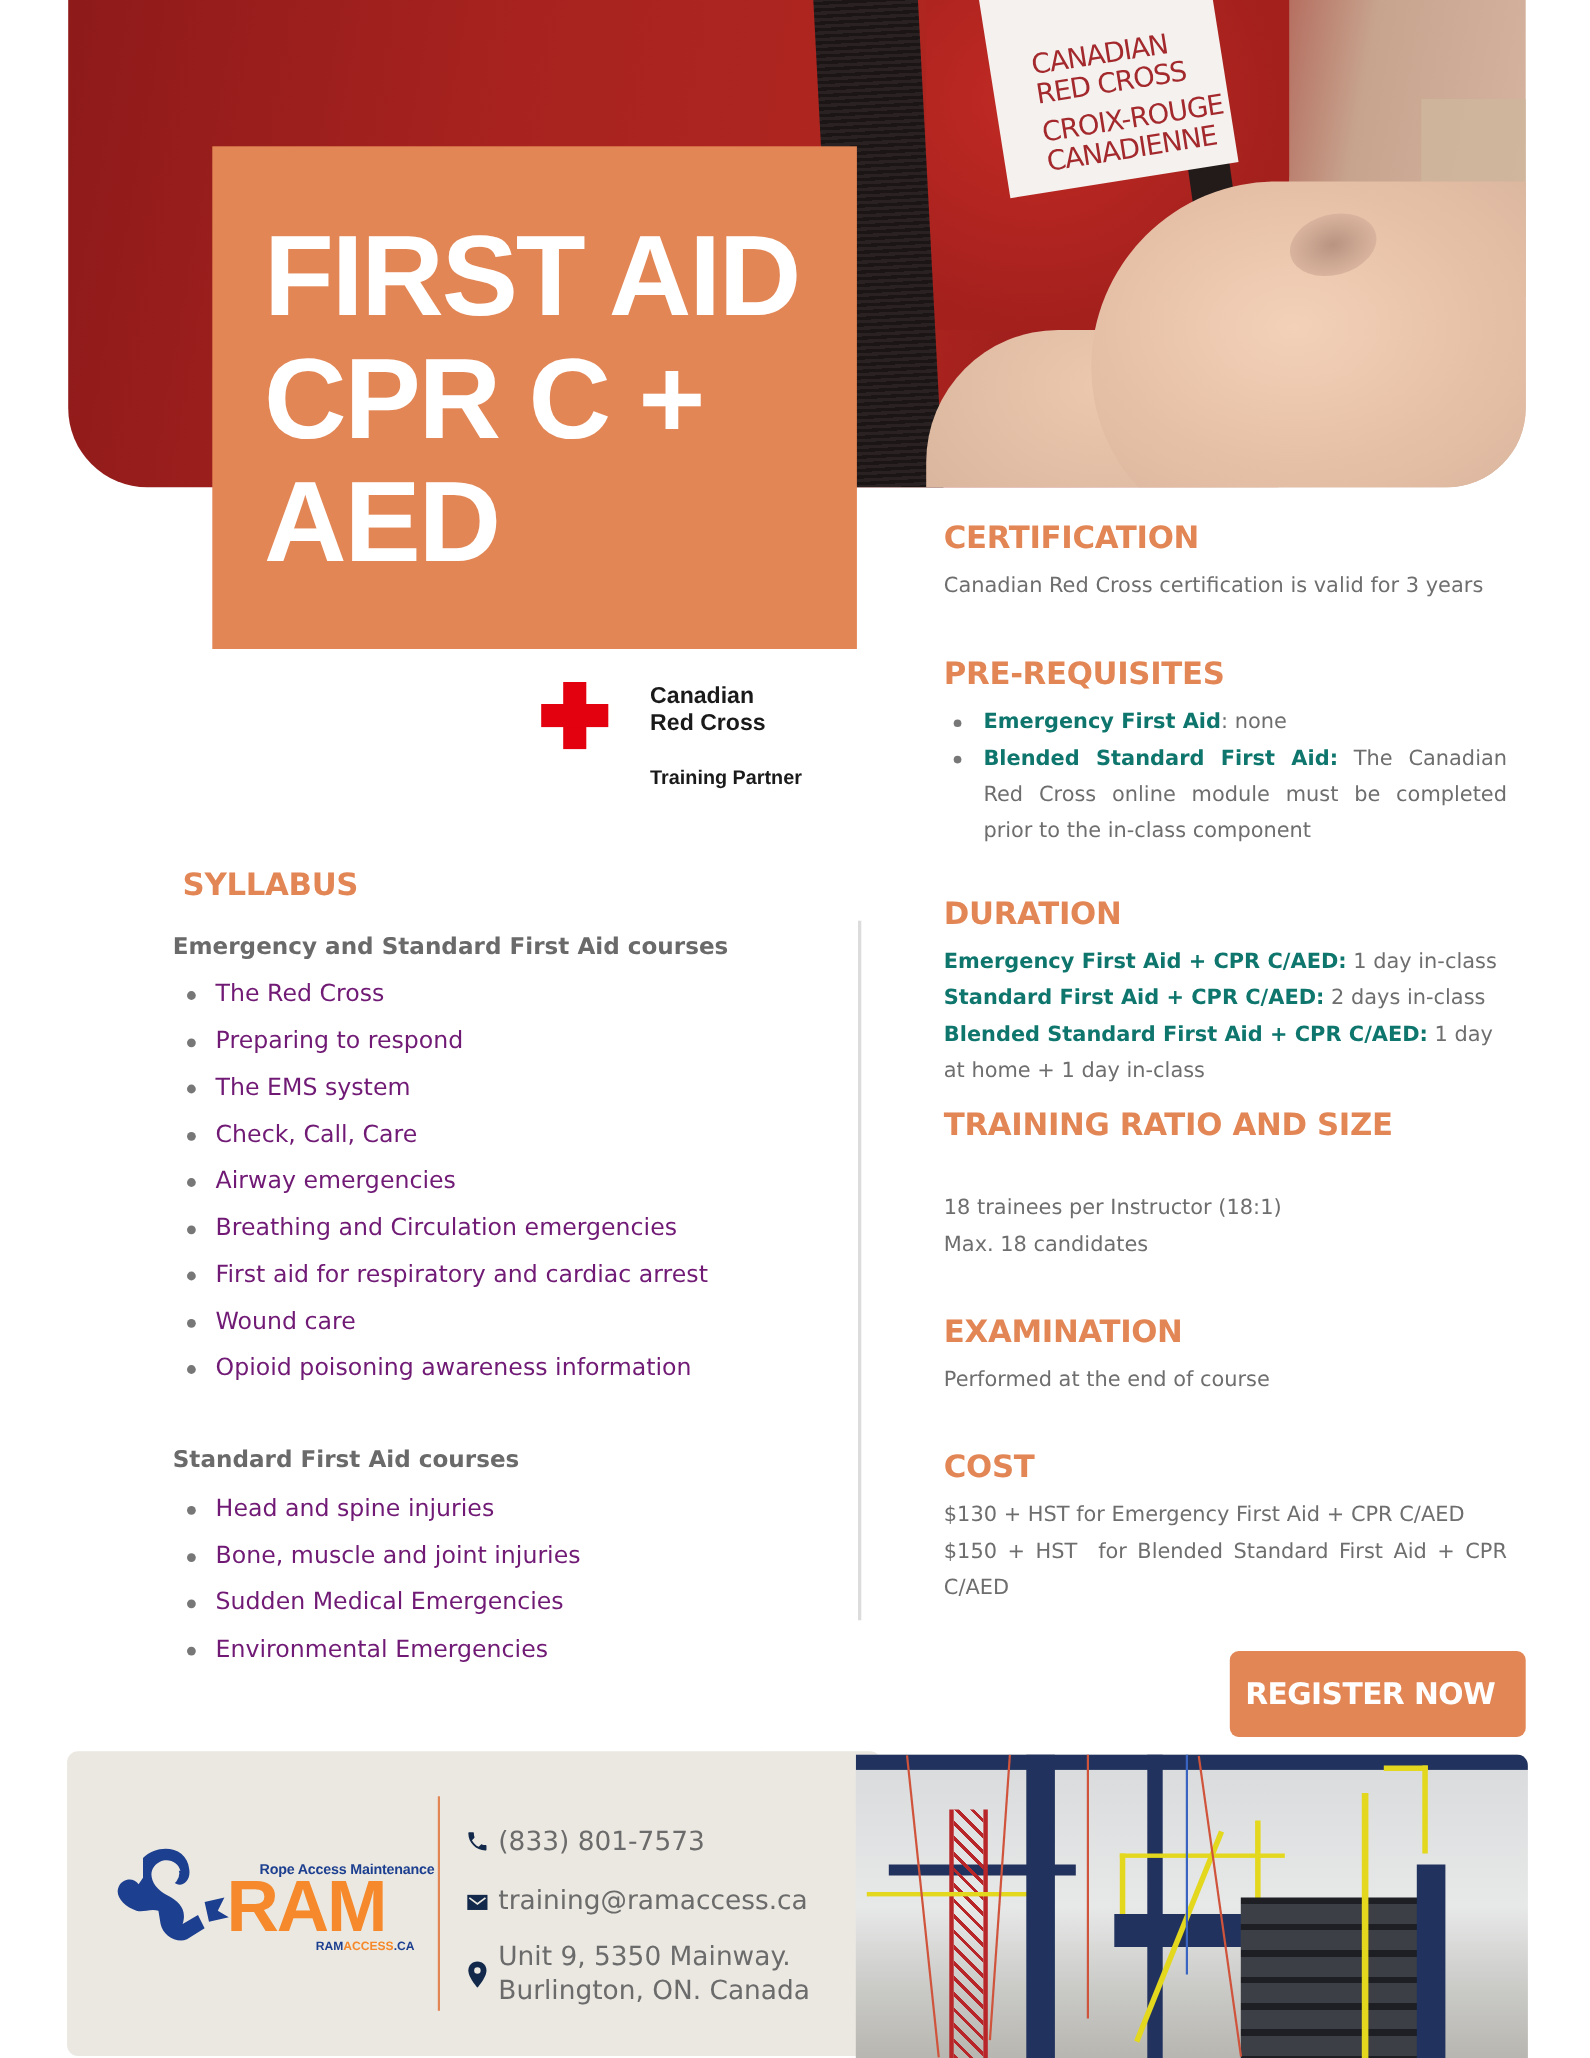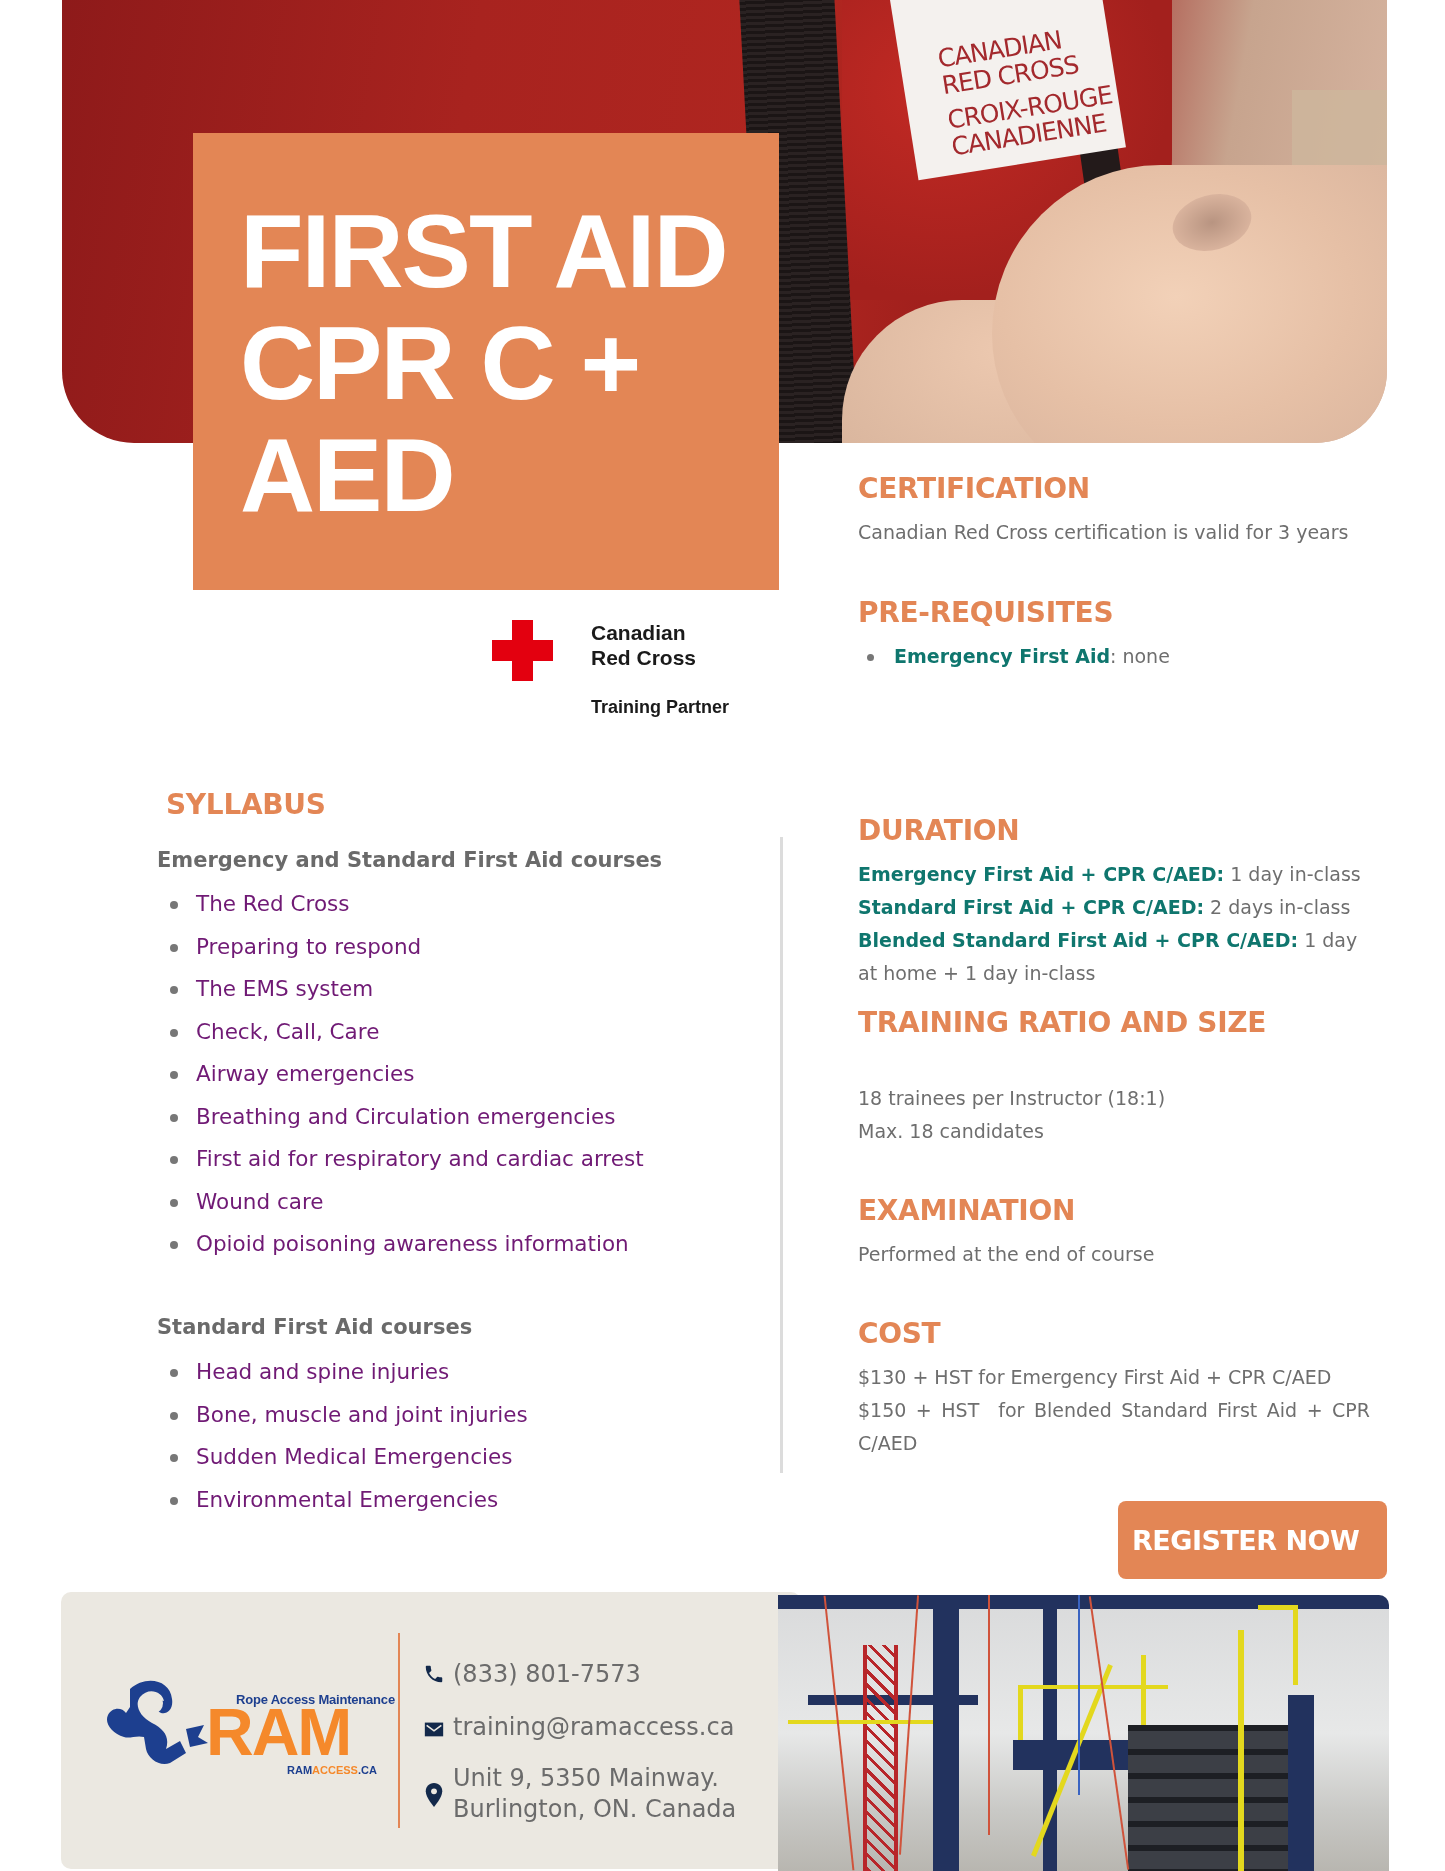--- a/index.html
+++ b/index.html
@@ -176,20 +176,21 @@
 Red Cross</div>
   <div class="rc-partner">Training Partner</div>
 </div>
 
 <div class="h2" style="left:858px; top:472px;">CERTIFICATION</div>
 <div class="block body" style="top:516px;">Canadian Red Cross certification is valid for 3 years</div>
 
 <div class="h2" style="left:858px; top:596px;">PRE-REQUISITES</div>
 <ul class="block body bullets" style="top:640px; left:858px; width:512px;">
   <li><b>Emergency First Aid</b><span>: none</span></li>
+  <li class="justify"><b>Blended Standard First Aid:</b><span> The Canadian Red Cross online module must be completed prior to the in-class component</span></li>
 </ul>
 
 <div class="h2" style="left:858px; top:814px;">DURATION</div>
 <div class="block body" style="top:858px;">
   <div><b>Emergency First Aid + CPR C/AED:</b><span> 1 day in-class</span></div>
   <div><b>Standard First Aid + CPR C/AED:</b><span> 2 days in-class</span></div>
   <div><b>Blended Standard First Aid + CPR C/AED:</b><span> 1 day at home + 1 day in-class</span></div>
 </div>
 
 <div class="h2" style="left:858px; top:1006px;">TRAINING RATIO AND SIZE</div>

